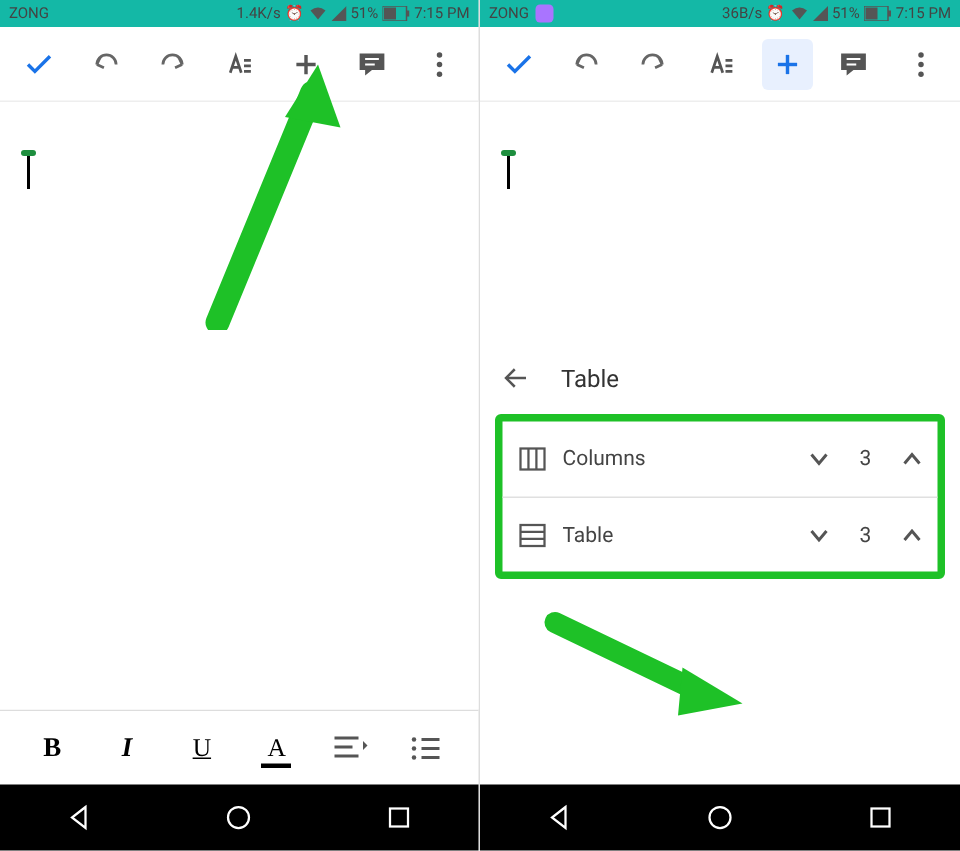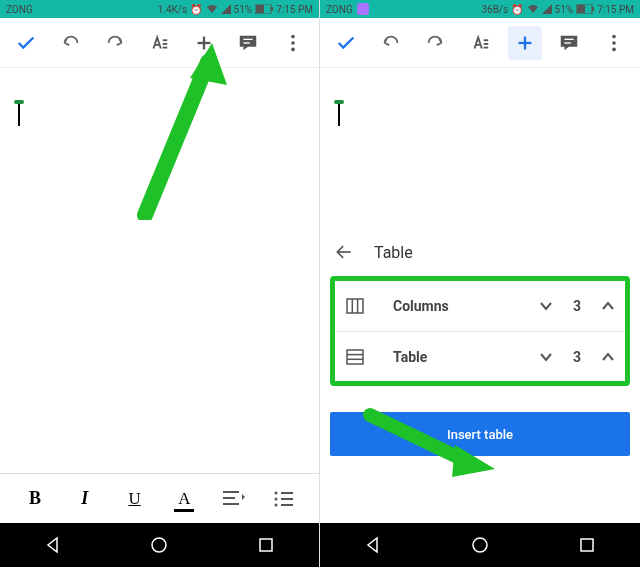--- a/index.html
+++ b/index.html
@@ -14,21 +14,21 @@
   .toolbar { height: 50px; display: flex; align-items: center; justify-content: space-around; padding: 0 4px; border-bottom: 1px solid #eee; }
   .toolbar .tb-btn { width: 34px; height: 34px; display: flex; align-items: center; justify-content: center; border-radius: 4px; }
   .doc-area { flex: 1; background: #fff; padding: 36px 18px 0 18px; position: relative; }
   .cursor { width: 2px; height: 22px; background: #000; position: relative; }
   .cursor::before { content:''; position:absolute; top:-4px; left:-4px; width:10px; height:4px; background:#1e8e3e; border-radius:2px;}
   .format-bar { height: 50px; border-top: 1px solid #ddd; display: flex; align-items: center; justify-content: space-around; padding: 0 10px;}
   .format-bar .fb-btn { width: 36px; height:36px; display:flex; align-items:center; justify-content:center; font-family: Georgia, serif;}
   .navbar { height: 44px; background: #000; display: flex; align-items: center; justify-content: space-around;}
   .panel-header { height: 48px; display: flex; align-items: center; gap: 20px; padding: 0 14px; font-size: 16px; color: #333;}
   .panel-box { margin: 0 10px; border: 5px solid #1ec127; border-radius: 4px; }
-  .panel-row { height: 50px; display: flex; align-items: center; padding: 0 10px; gap: 28px; font-weight: bold;}
+  .panel-row { height: 50px; display: flex; align-items: center; padding: 0 10px; gap: 10px;}
   .panel-row + .panel-row { border-top: 1px solid #e0e0e0;}
   .panel-row .label { flex: 1; font-size: 14px; color: #444;}
   .stepper { display: flex; align-items: center; gap: 14px;}
   .stepper .val { width: 20px; text-align: center; font-size: 14px; color:#444;}
   .insert-btn { margin: 26px 10px 0 10px; height: 44px; background: #1a73e8; color: #fff; display:flex; align-items:center; justify-content:center; font-size: 13px; font-weight:500; border-radius:2px;}
   .bottom-area-right { flex:1; display:flex; flex-direction:column;}
   .highlight { background: #e8f0fe; }
   svg { display:block; }
   .arrow { position:absolute; pointer-events:none; }
 </style>
@@ -301,21 +301,20 @@
                   <path d="M2 10 L7 4 L12 10" stroke="#555" stroke-width="2" fill="none"></path>
                 </svg>
               </span>
           </div>
         </div>
       </div>
       <svg class="arrow" style="left:40px; top:405px;" width="150" height="80" viewBox="0 0 150 80">
         <path d="M10 10 L110 58" stroke="#1ec127" stroke-width="14" stroke-linecap="round"></path>
         <path d="M95 40 L135 64 L92 72 Z" fill="#1ec127"></path>
       </svg>
-      <div class="insert-btn">Insert table</div>
       <div style="flex:1"></div>
     </div>
     <div class="navbar">
       <span>
           <svg width="20" height="20" viewBox="0 0 20 20">
             <path d="M14 3 L5 10 L14 17 Z" fill="none" stroke="#fff" stroke-width="1.5"></path>
           </svg>
         </span>
       <span>
           <svg width="20" height="20" viewBox="0 0 20 20">

